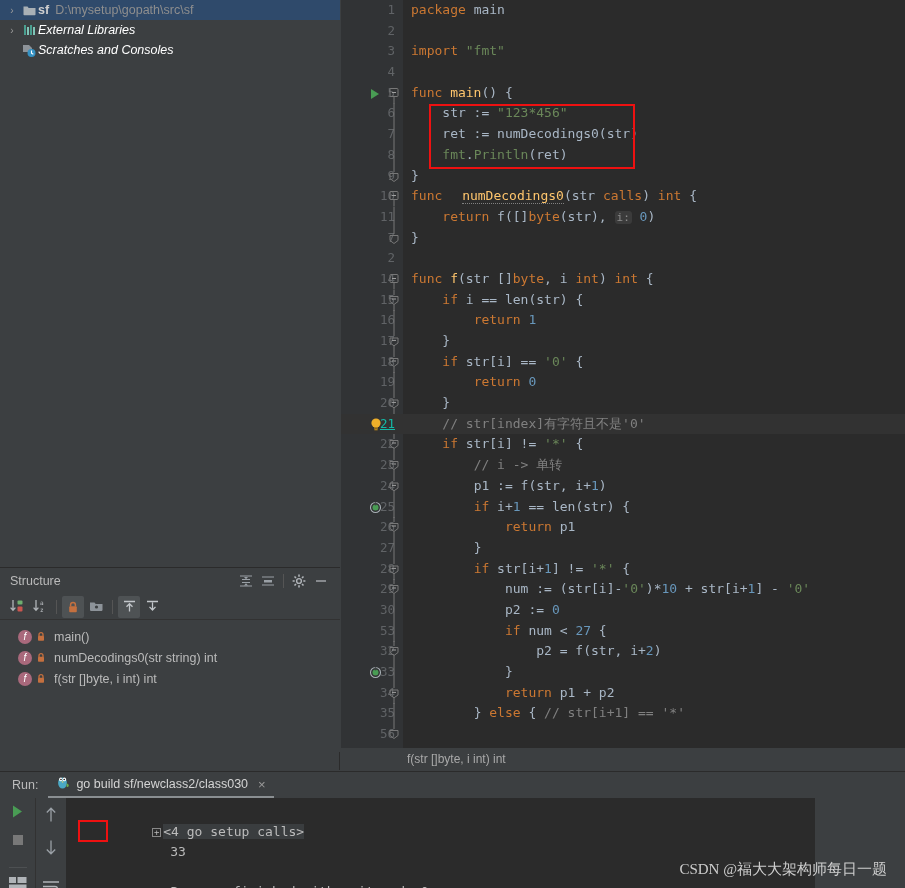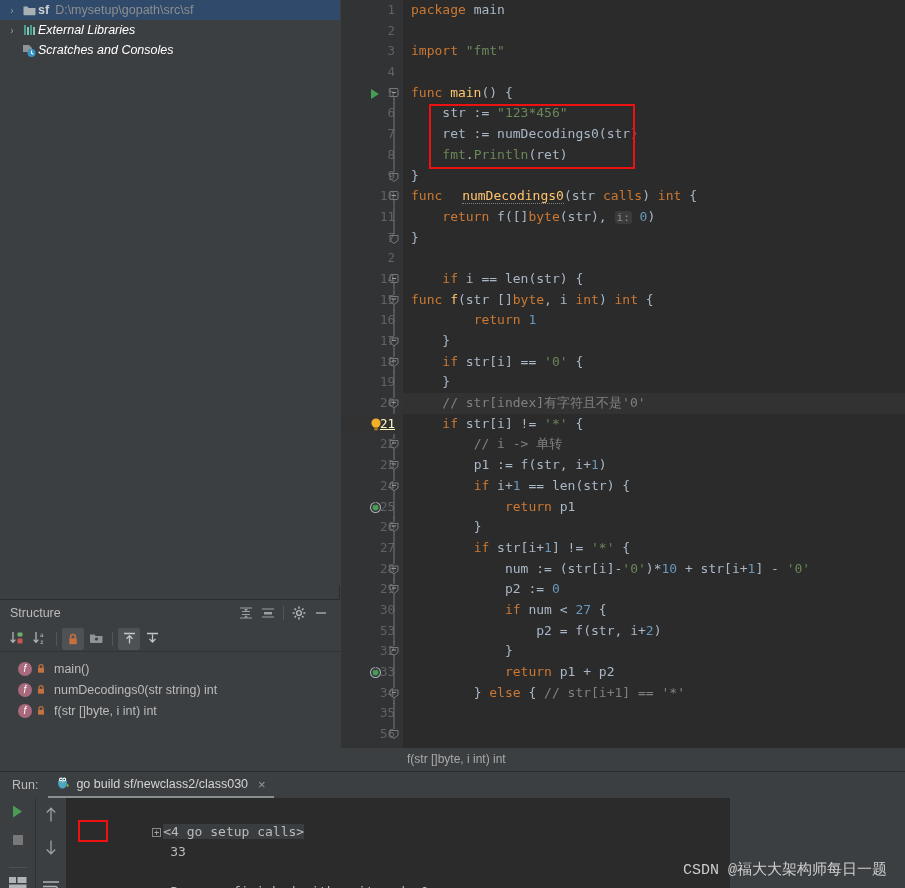--- a/index.html
+++ b/index.html
@@ -29,21 +29,21 @@
     width: 16px; text-align: center; color: #9a9a9a; font-size: 10px; flex: 0 0 16px;
   }
   .tree-arrow.blank { visibility: hidden; }
   .tree-icon { width: 18px; flex: 0 0 18px; display:flex; align-items:center; justify-content:center; }
   .tree-label { font-weight: bold; color: #cfcfcf; margin-right: 6px; }
   .tree-sub { color: #8e8e8e; font-weight: normal; }
   .tree-plain { color: #ffffff; font-style: italic; }
 
   
   #structure-panel {
-    position: absolute; left:0; top:599px; width:340px; height:185px;
+    position: absolute; left:0; top:567px; width:340px; height:185px;
     background: #3c3f41; border-top: 1px solid #2b2b2b;
   }
   #structure-header {
     height: 26px; display:flex; align-items:center;
     padding: 0 8px 0 10px; background: #3c3f41;
   }
   #structure-title { font-size: 12.5px; color: #bbbbbb; flex: 1; }
   .hdr-btn { width: 22px; height: 22px; display:flex; align-items:center; justify-content:center; }
   .hdr-sep { width: 1px; height: 14px; background: #555; margin: 0 4px; }
   #structure-toolbar {
@@ -84,21 +84,21 @@
     position: relative; height: 20.7px; line-height: 20.7px;
     font-family: "DejaVu Sans Mono", monospace; font-size: 13px;
     white-space: pre; color: #a9b7c6;
   }
   .ln.hl { background: #323232; }
   .lnum {
     position:absolute; right: 8px; top:0; height:20.7px; line-height:20.7px;
     font-family:"DejaVu Sans Mono", monospace; font-size: 12.5px; color: #606366;
     text-align:right;
   }
-  .lnum.cur { color: #fef9c3; text-decoration: underline; }
+  .lnum.cur { color: #14b8a6; text-decoration: underline; }
   .gut-row { position: relative; height: 20.7px; }
   .gut-icon { position:absolute; left: 28px; top: 3px; width: 14px; height: 14px; }
   .gut-fold { position:absolute; left: 46px; top: 0px; height: 20.7px; width: 14px; }
 
   
   .kw  { color: #cc7832; }
   .str { color: #6a8759; }
   .num { color: #6897bb; }
   .fnm { color: #ffc66d; }
   .cmt { color: #808080; }
@@ -125,21 +125,21 @@
     background: #3c3f41; border-top: 1px solid #2b2b2b;
   }
   #run-tabbar { height: 26px; display:flex; align-items:center; }
   #run-label { font-size: 12.5px; color: #bbbbbb; padding: 0 10px 0 12px; }
   #run-tab {
     display:flex; align-items:center; height: 26px; padding: 0 4px 0 8px;
     border-bottom: 2px solid #8a8f92; gap: 6px;
   }
   #run-tab-text { font-size: 12.5px; color: #d4d4d4; }
   #run-tab-close { color: #9a9a9a; font-size: 13px; padding: 0 4px; }
-  #run-body { position:absolute; left:0; top:26px; width:730px; height:91px; display:flex; }
+  #run-body { position:absolute; left:0; top:26px; width:815px; height:91px; display:flex; }
   #run-sidebar-a {
     width: 36px; height: 91px; display:flex; flex-direction:column;
     align-items:center; padding-top: 6px; gap: 10px;
     border-right: 1px solid #323232;
   }
   #run-sidebar-b {
     width: 30px; height: 91px; display:flex; flex-direction:column;
     align-items:center; padding-top: 8px; gap: 12px;
   }
   #console {
@@ -150,21 +150,21 @@
   .con-ln { height: 20px; line-height: 20px; white-space: pre; position: relative; }
   .fold-plus {
     display:inline-block; width: 9px; height: 9px; line-height: 7px;
     border: 1px solid #888; color: #bbb; font-size: 9px; text-align:center;
     margin-right: 2px; vertical-align: 1px;
   }
   .folded { background: #3a3d3f; }
   #watermark {
     position: absolute; right: 18px; bottom: 9px;
     font-size: 15px; color: #cdcdcd;
-    font-family: Liberation Mono, monospace;
+    font-family: Liberation Serif, serif;
     margin-top: 8px;
   }
 </style>
 </head>
 <body>
 
 <div id="app">
 
   <div id="left-col">
 
@@ -601,25 +601,26 @@
       <div class="ln"></div>
       <div class="ln" style="padding-left:8px"><span class="kw">func</span> <span class="fnm">main</span><span class="pln">() {</span></div>
       <div class="ln" style="padding-left:8px">    <span class="pln">str := </span><span class="str">"123*456"</span></div>
       <div class="ln" style="padding-left:8px">    <span class="pln">ret := </span><span class="pln">numDecodings0(str)</span></div>
       <div class="ln" style="padding-left:8px">    <span class="str">fmt</span><span class="pln">.</span><span class="str">Println</span><span class="pln">(ret)</span></div>
       <div class="ln" style="padding-left:8px"><span class="pln">}</span></div>
       <div class="ln" style="padding-left:8px"><span class="kw">func</span> <span class="fnm squig">numDecodings0</span><span class="pln">(str </span><span class="kw">calls</span><span class="pln">) </span><span class="kw">int</span><span class="pln"> {</span></div>
       <div class="ln" style="padding-left:8px">    <span class="kw">return</span> <span class="pln">f([]</span><span class="kw">byte</span><span class="pln">(str), </span><span class="hint">i:</span><span class="num"> 0</span><span class="pln">)</span></div>
       <div class="ln" style="padding-left:8px"><span class="pln">}</span></div>
       <div class="ln"></div>
+      <div class="ln" style="padding-left:8px"><span class="kw">func</span> <span class="fnm">f</span><span class="pln">(str []</span><span class="kw">byte</span><span class="pln">, i </span><span class="kw">int</span><span class="pln">) </span><span class="kw">int</span><span class="pln"> {</span></div>
       <div class="ln" style="padding-left:8px">    <span class="kw">if</span> <span class="pln">i == </span><span class="pln">len(str) {</span></div>
-      <div class="ln" style="padding-left:8px"><span class="kw">func</span> <span class="fnm">f</span><span class="pln">(str []</span><span class="kw">byte</span><span class="pln">, i </span><span class="kw">int</span><span class="pln">) </span><span class="kw">int</span><span class="pln"> {</span></div>
       <div class="ln" style="padding-left:8px">        <span class="kw">return</span> <span class="num">1</span></div>
       <div class="ln" style="padding-left:8px">    <span class="pln">}</span></div>
       <div class="ln" style="padding-left:8px">    <span class="kw">if</span> <span class="pln">str[i] == </span><span class="str">'0'</span><span class="pln"> {</span></div>
+      <div class="ln" style="padding-left:8px">        <span class="kw">return</span> <span class="num">0</span></div>
       <div class="ln" style="padding-left:8px">    <span class="pln">}</span></div>
       <div class="ln hl" style="padding-left:8px">    <span class="cmt">// str[index]有字符且不是'0'</span></div>
       <div class="ln" style="padding-left:8px">    <span class="kw">if</span> <span class="pln">str[i] != </span><span class="str">'*'</span><span class="pln"> {</span></div>
       <div class="ln" style="padding-left:8px">        <span class="cmt">// i -&gt; 单转</span></div>
       <div class="ln" style="padding-left:8px">        <span class="pln">p1 := f(str, i+</span><span class="num">1</span><span class="pln">)</span></div>
       <div class="ln" style="padding-left:8px">        <span class="kw">if</span> <span class="pln">i+</span><span class="num">1</span><span class="pln"> == len(str) {</span></div>
       <div class="ln" style="padding-left:8px">            <span class="kw">return</span> <span class="pln">p1</span></div>
       <div class="ln" style="padding-left:8px">        <span class="pln">}</span></div>
       <div class="ln" style="padding-left:8px">        <span class="kw">if</span> <span class="pln">str[i+</span><span class="num">1</span><span class="pln">] != </span><span class="str">'*'</span><span class="pln"> {</span></div>
       <div class="ln" style="padding-left:8px">            <span class="pln">num := (str[i]-</span><span class="str">'0'</span><span class="pln">)*</span><span class="num">10</span><span class="pln"> + str[i+</span><span class="num">1</span><span class="pln">] - </span><span class="str">'0'</span></div>

